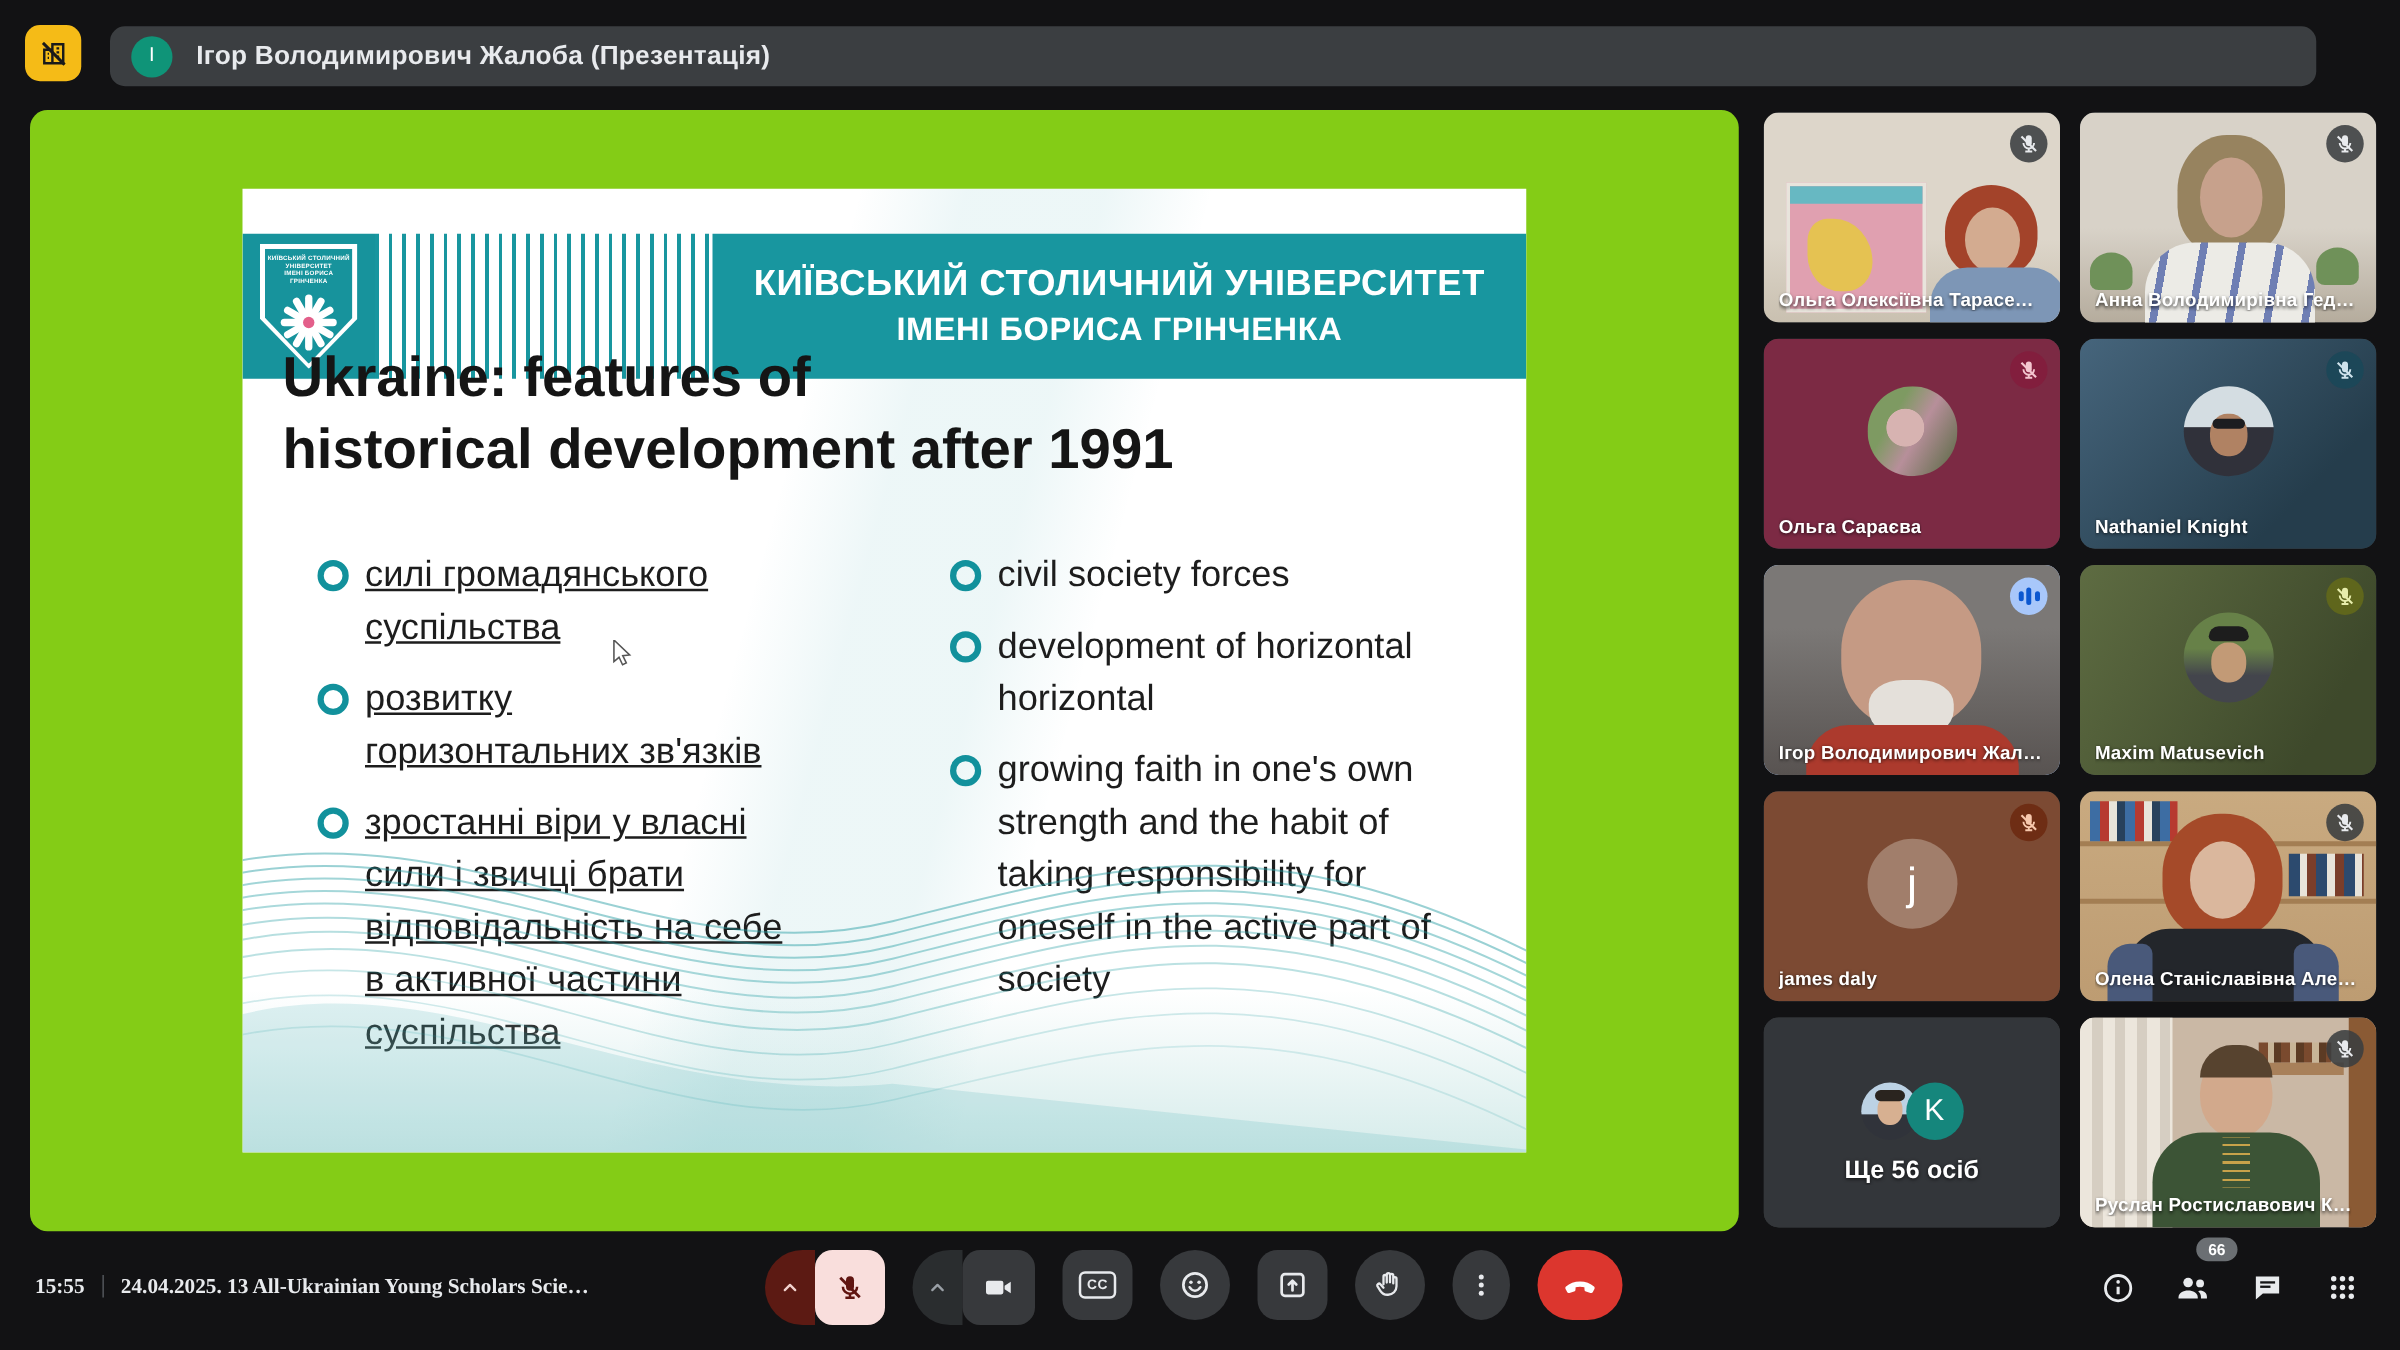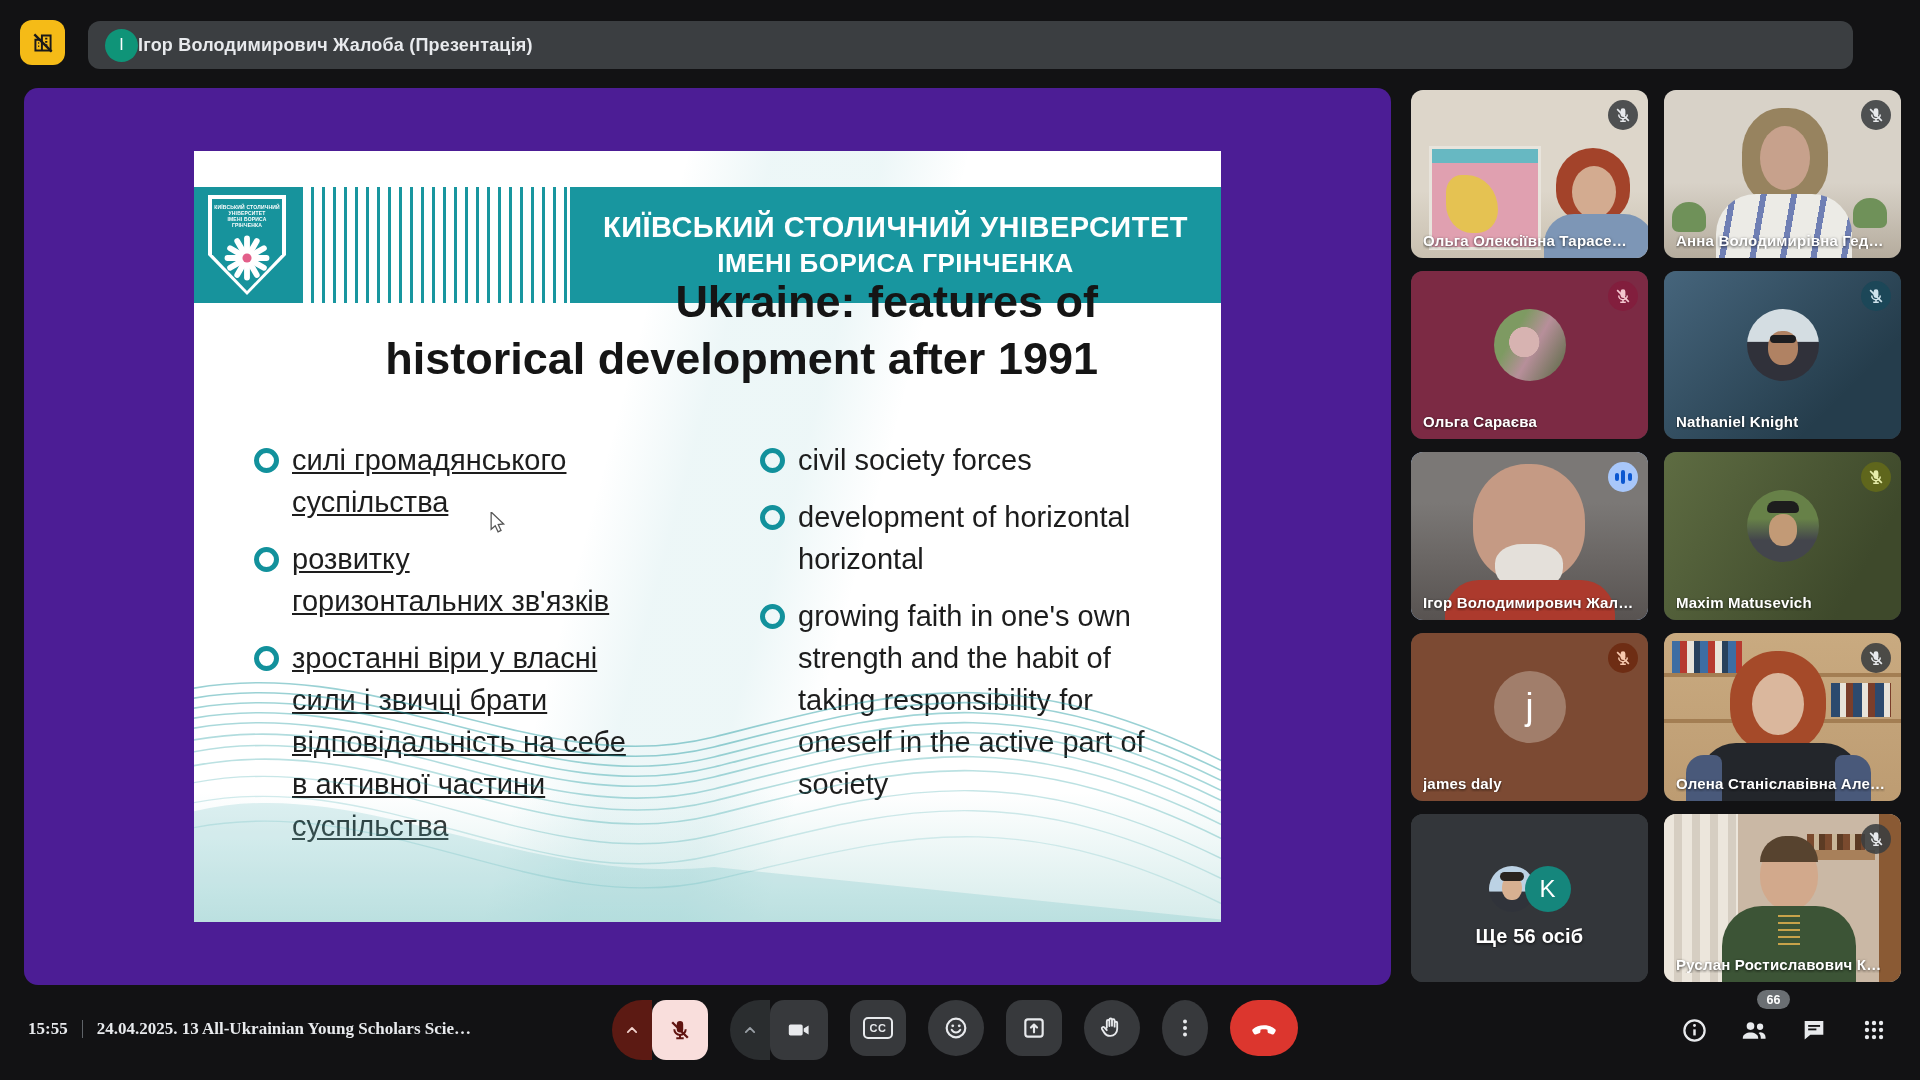--- a/index.html
+++ b/index.html
@@ -6,24 +6,24 @@
   html,body { width:1920px; height:1080px; overflow:hidden; }
   body { background:#121214; font-family:"Liberation Sans", sans-serif; position:relative; }
 
   
   .present-badge { position:absolute; left:20px; top:20px; width:45px; height:45px;
     border-radius:12px; background:#f5bb17; display:flex; align-items:center; justify-content:center; }
   .presenter-pill { position:absolute; left:88px; top:21px; width:1765px; height:48px;
     border-radius:12px; background:#3b3e41; display:flex; align-items:center; padding-left:17px; }
   .presenter-avatar { width:33px; height:33px; border-radius:50%; background:#0f9478; color:#fff;
     display:flex; align-items:center; justify-content:center; font-size:16px; }
-  .presenter-label { color:#e8eaed; font-size:18px; font-weight:bold; letter-spacing:.2px; }
-
-  
-  .stage { position:absolute; left:24px; top:88px; width:1367px; height:897px; background:#4c1d95; border-radius:14px; }
+  .presenter-label { color:#e8eaed; font-size:21px; margin-left:19px; font-weight:bold; letter-spacing:.2px; }
+
+  
+  .stage { position:absolute; left:24px; top:88px; width:1367px; height:897px; background:#84cc16; border-radius:14px; }
   .slide { position:absolute; left:170px; top:63px; width:1027px; height:771px; background:#fff; overflow:hidden; }
   .slide::before { content:""; position:absolute; inset:0;
     background:linear-gradient(105deg, transparent 40%, rgba(24,150,159,.08) 47%, rgba(24,150,159,.08) 56%, transparent 63%); }
 
   .slide-band { position:absolute; left:0; top:36px; width:100%; height:116px; display:flex; }
   .band-logo { width:106px; height:100%; background:#17939c; display:flex; align-items:center; justify-content:center; }
   .shield-outer { width:78px; height:100px; background:#fff;
     clip-path:polygon(0 0,100% 0,100% 60%,50% 100%,0 60%); display:flex; align-items:center; justify-content:center; }
   .shield-inner { width:70px; height:92px; background:#17939c;
     clip-path:polygon(0 0,100% 0,100% 60%,50% 100%,0 60%); color:#fff; text-align:center; padding-top:5px; }
@@ -31,21 +31,21 @@
   .band-stripes { width:270px; height:100%;
     background:
       repeating-linear-gradient(90deg, #18969f 0 3px, rgba(255,255,255,0) 3px 11px),
       linear-gradient(90deg, rgba(255,255,255,1) 0 30%, rgba(255,255,255,.2) 100%);
     background-color:#fff; }
   .band-solid { flex:1; background:#18969f; color:#fff; display:flex; flex-direction:column;
     align-items:center; justify-content:center; text-align:center; }
   .band-solid .u1 { font-size:29px; font-weight:bold; letter-spacing:.5px; }
   .band-solid .u2 { font-size:26px; font-weight:bold; letter-spacing:.5px; margin-top:4px; }
 
-  .slide-title { position:absolute; left:4px; top:122px; width:900px; text-align:right;
+  .slide-title { position:absolute; left:32px; top:122px; width:900px; text-align:left;
     font-size:45px; line-height:57px; font-weight:bold; color:#151515; }
 
   .bullets { position:absolute; list-style:none; font-size:29px; line-height:42px; color:#1d1d1d; }
   .bullets.bl { left:60px; top:288px; width:372px;text-decoration:underline; }
   .bullets.br { left:566px; top:288px; width:408px; }
   .bullets li { position:relative; padding-left:38px; margin-bottom:15px; }
   .bullets li::before { content:""; position:absolute; left:0; top:9px; width:15px; height:15px;
     border:5.5px solid #12919c; border-radius:50%; }
 
   .waves { position:absolute; left:0; bottom:0; width:1027px; height:290px; }

